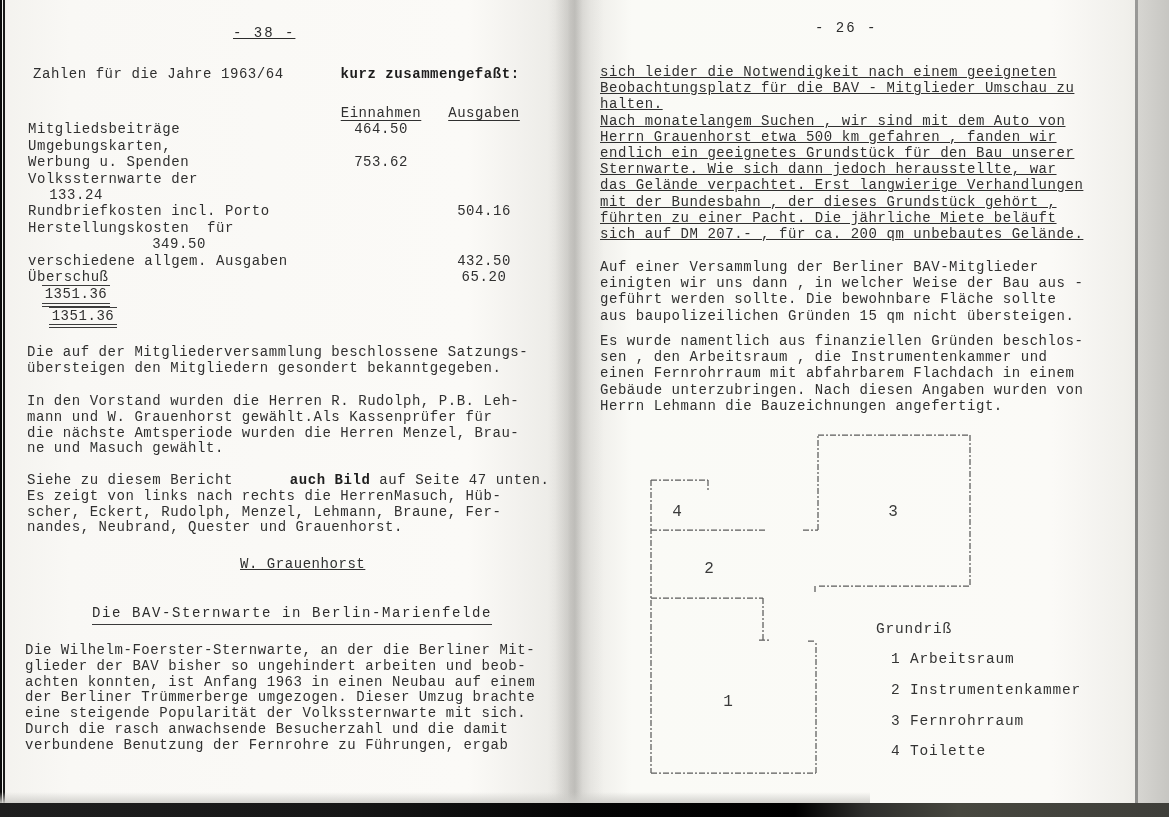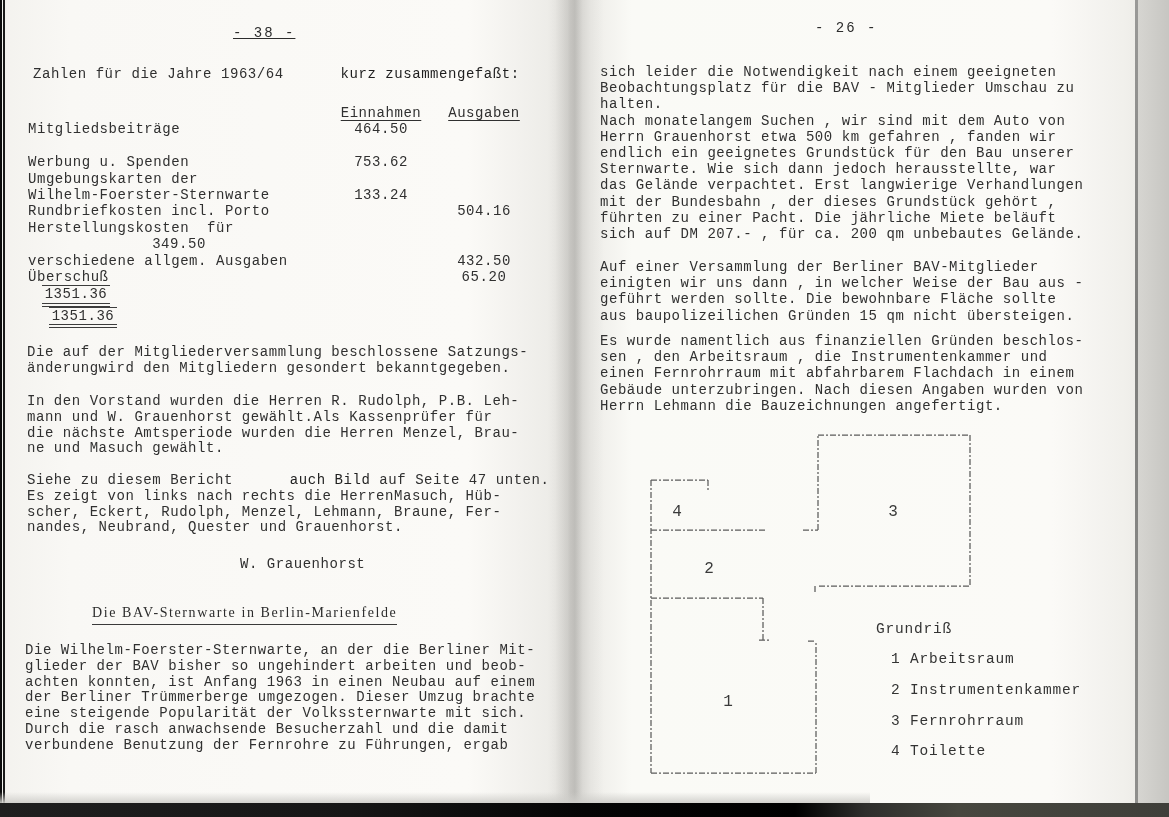--- a/index.html
+++ b/index.html
@@ -6,21 +6,21 @@
   .scan{
     position:relative;width:1169px;height:817px;overflow:hidden;
     font-family:"Liberation Mono","DejaVu Sans Mono",monospace;
     color:#303030;
     background:linear-gradient(90deg,
       #f3f2ee 0%, #f9f8f5 6%, #fbfaf7 40%, #ecebe7 47.5%,
       #d8d7d3 48.8%, #edece8 50.5%, #fafaf6 54%, #fbfaf7 90%,
       #f1f0ec 96%, #e7e6e2 100%);
   }
   .txt{position:absolute;white-space:pre;font-size:14px;line-height:15.8px;letter-spacing:0.55px;}
-  .bold{font-weight:normal;color:#1e1e1e;padding-left:48px;}
+  .bold{font-weight:bold;color:#1e1e1e;padding-left:48px;}
   .pagenum{position:absolute;font-size:14px;letter-spacing:2px;color:#2c2c2c;}
 
   
   .ftable{position:absolute;left:28px;top:105px;width:505px;font-size:14px;letter-spacing:0.55px;}
   .frow{display:flex;line-height:16.4px;height:16.4px;font-family:Liberation Mono, monospace;}
   .t-label{width:305px;white-space:pre;}
   .t-ein{width:96px;text-align:center;}
   .t-aus{width:94px;text-align:center;margin-left:8px;}
   .col-head{text-decoration:underline;text-underline-offset:3px;}
   .total-val{display:inline-block;border-top:1.5px solid #3c3c3c;border-bottom:4px double #3c3c3c;padding:0 3px;}
@@ -67,35 +67,35 @@
         <div class="t-label"></div>
         <div class="t-ein col-head">Einnahmen</div>
         <div class="t-aus col-head">Ausgaben</div>
       </div>
       <div class="frow">
         <div class="t-label">Mitgliedsbeiträge</div>
         <div class="t-ein">464.50</div>
         <div class="t-aus"></div>
       </div>
       <div class="frow">
+        <div class="t-label">Umgebungskarten,</div>
         <div class="t-ein"></div>
         <div class="t-aus"></div>
       </div>
       <div class="frow">
         <div class="t-label">Werbung u. Spenden</div>
         <div class="t-ein">753.62</div>
         <div class="t-aus"></div>
       </div>
       <div class="frow">
-        <div class="t-label">Umgebungskarten der</div>
-        <div class="t-ein"></div>
-        <div class="t-aus"></div>
-      </div>
-      <div class="frow">
-        <div class="t-label">Wilhelm-Foerster-Sternwarte</div>
+        <div class="t-label">Volkssternwarte der</div>
+        <div class="t-ein"></div>
+        <div class="t-aus"></div>
+      </div>
+      <div class="frow">
         <div class="t-ein">133.24</div>
         <div class="t-aus"></div>
       </div>
       <div class="frow">
         <div class="t-label">Rundbriefkosten incl. Porto</div>
         <div class="t-ein"></div>
         <div class="t-aus">504.16</div>
       </div>
       <div class="frow">
         <div class="t-label">Herstellungskosten  für</div>
@@ -117,49 +117,49 @@
         <div class="t-aus">65.20</div>
       </div>
       <div class="frow totals">
         <div class="t-label"></div>
         <div class="t-ein"><span class="total-val">1351.36</span></div>
         <div class="t-aus"><span class="total-val">1351.36</span></div>
       </div>
     </div>
 
     <div class="txt" style="left:27px;top:345px;">Die auf der Mitgliederversammlung beschlossene Satzungs-
-änderungwird den Mitgliedern gesondert bekanntgegeben.</div>
+übersteigen den Mitgliedern gesondert bekanntgegeben.</div>
 
     <div class="txt" style="left:27px;top:394px;">In den Vorstand wurden die Herren R. Rudolph, P.B. Leh-
 mann und W. Grauenhorst gewählt.Als Kassenprüfer für
 die nächste Amtsperiode wurden die Herren Menzel, Brau-
 ne und Masuch gewählt.</div>
 
     <div class="txt" style="left:27px;top:473px;"><span>Siehe zu diesem Bericht </span><span class="bold">auch Bild</span><span> auf Seite 47 unten.
 Es zeigt von links nach rechts die HerrenMasuch, Hüb-
 scher, Eckert, Rudolph, Menzel, Lehmann, Braune, Fer-
 nandes, Neubrand, Quester und Grauenhorst.</span></div>
 
-    <div class="txt" style="left:240px;top:557px;">W. Grauenhorst</div>
-
-    <div class="heading" style="left:92px;top:605px;font-family:Liberation Serif, serif;">Die BAV-Sternwarte in Berlin-Marienfelde</div>
+    <div class="txt" style="left:240px;top:557px;text-decoration:underline;">W. Grauenhorst</div>
+
+    <div class="heading" style="left:92px;top:605px;">Die BAV-Sternwarte in Berlin-Marienfelde</div>
 
     <div class="txt" style="left:25px;top:643px;">Die Wilhelm-Foerster-Sternwarte, an der die Berliner Mit-
 glieder der BAV bisher so ungehindert arbeiten und beob-
 achten konnten, ist Anfang 1963 in einen Neubau auf einem
 der Berliner Trümmerberge umgezogen. Dieser Umzug brachte
 eine steigende Popularität der Volkssternwarte mit sich.
 Durch die rasch anwachsende Besucherzahl und die damit
 verbundene Benutzung der Fernrohre zu Führungen, ergab</div>
   </div>
 
   <div>
     <div class="pagenum" style="left:815px;top:20px;">- 26 -</div>
 
-    <div class="txt" style="left:600px;top:64px;line-height:16.2px;">sich leider die Notwendigkeit nach einem geeigneten
+    <div class="txt" style="left:600px;top:64px;line-height:16.2px;text-decoration:underline;">sich leider die Notwendigkeit nach einem geeigneten
 Beobachtungsplatz für die BAV - Mitglieder Umschau zu
 halten.
 Nach monatelangem Suchen , wir sind mit dem Auto von
 Herrn Grauenhorst etwa 500 km gefahren , fanden wir
 endlich ein geeignetes Grundstück für den Bau unserer
 Sternwarte. Wie sich dann jedoch herausstellte, war
 das Gelände verpachtet. Erst langwierige Verhandlungen
 mit der Bundesbahn , der dieses Grundstück gehört ,
 führten zu einer Pacht. Die jährliche Miete beläuft
 sich auf DM 207.- , für ca. 200 qm unbebautes Gelände.</div>

